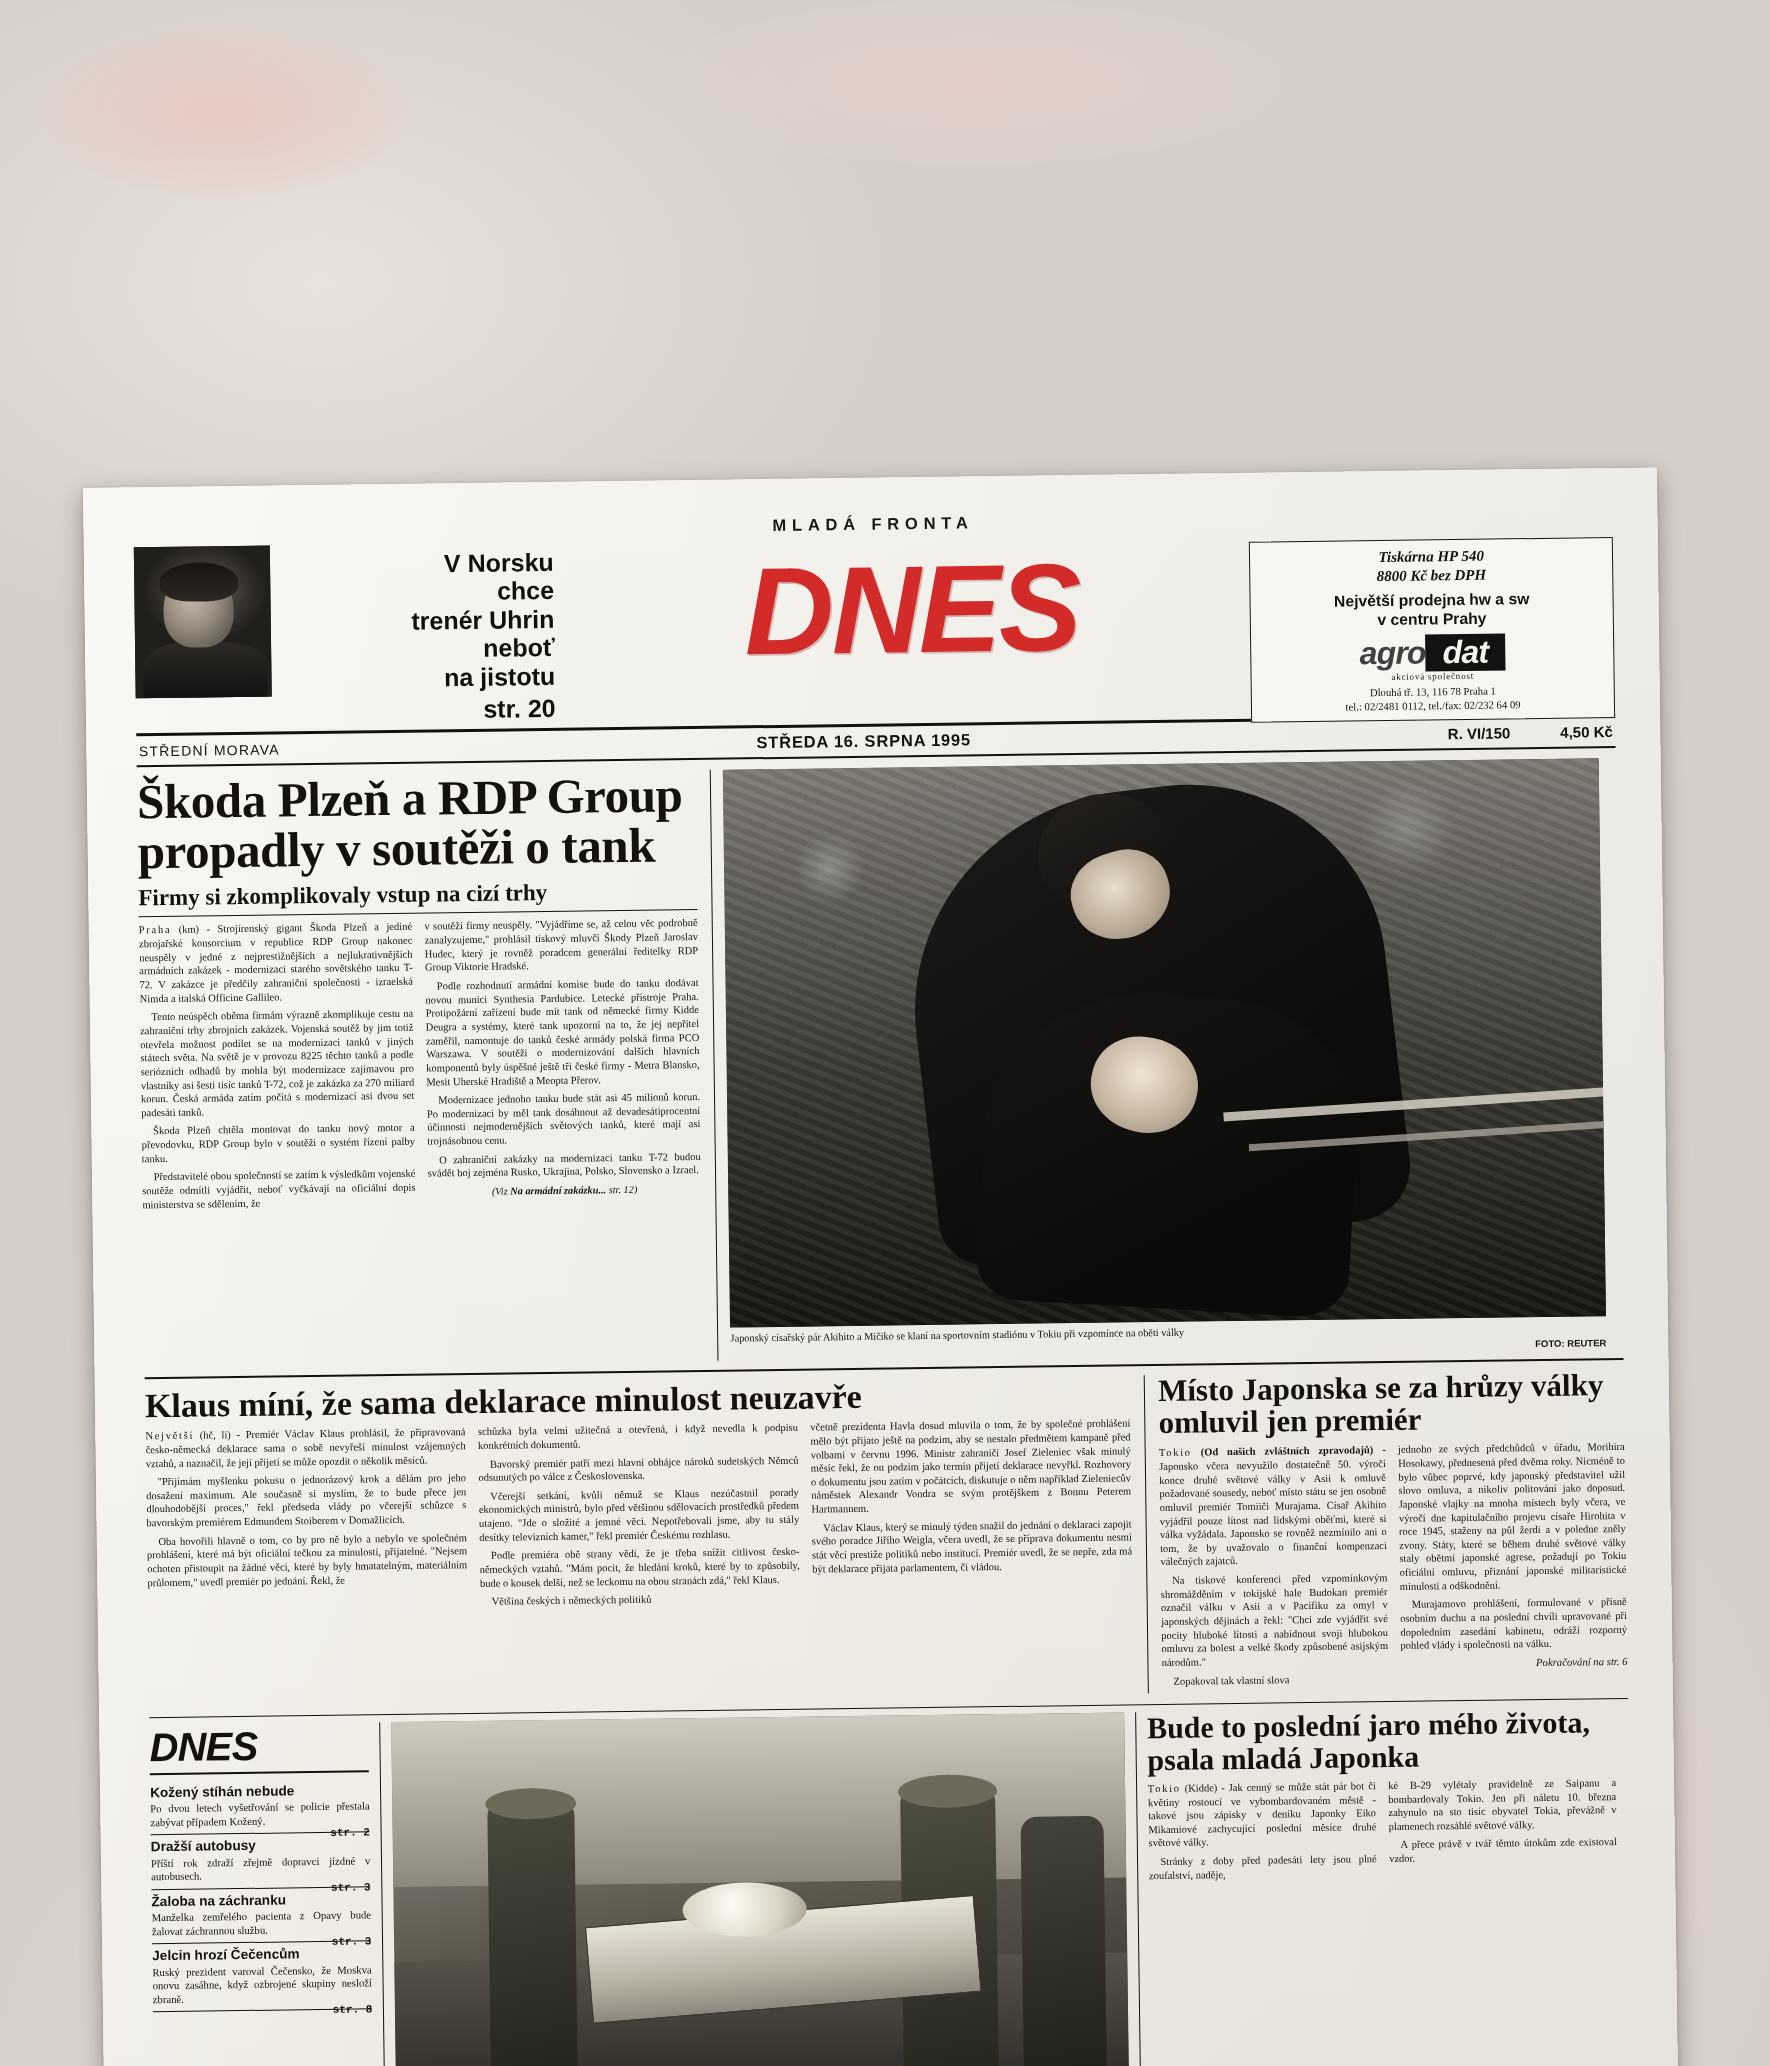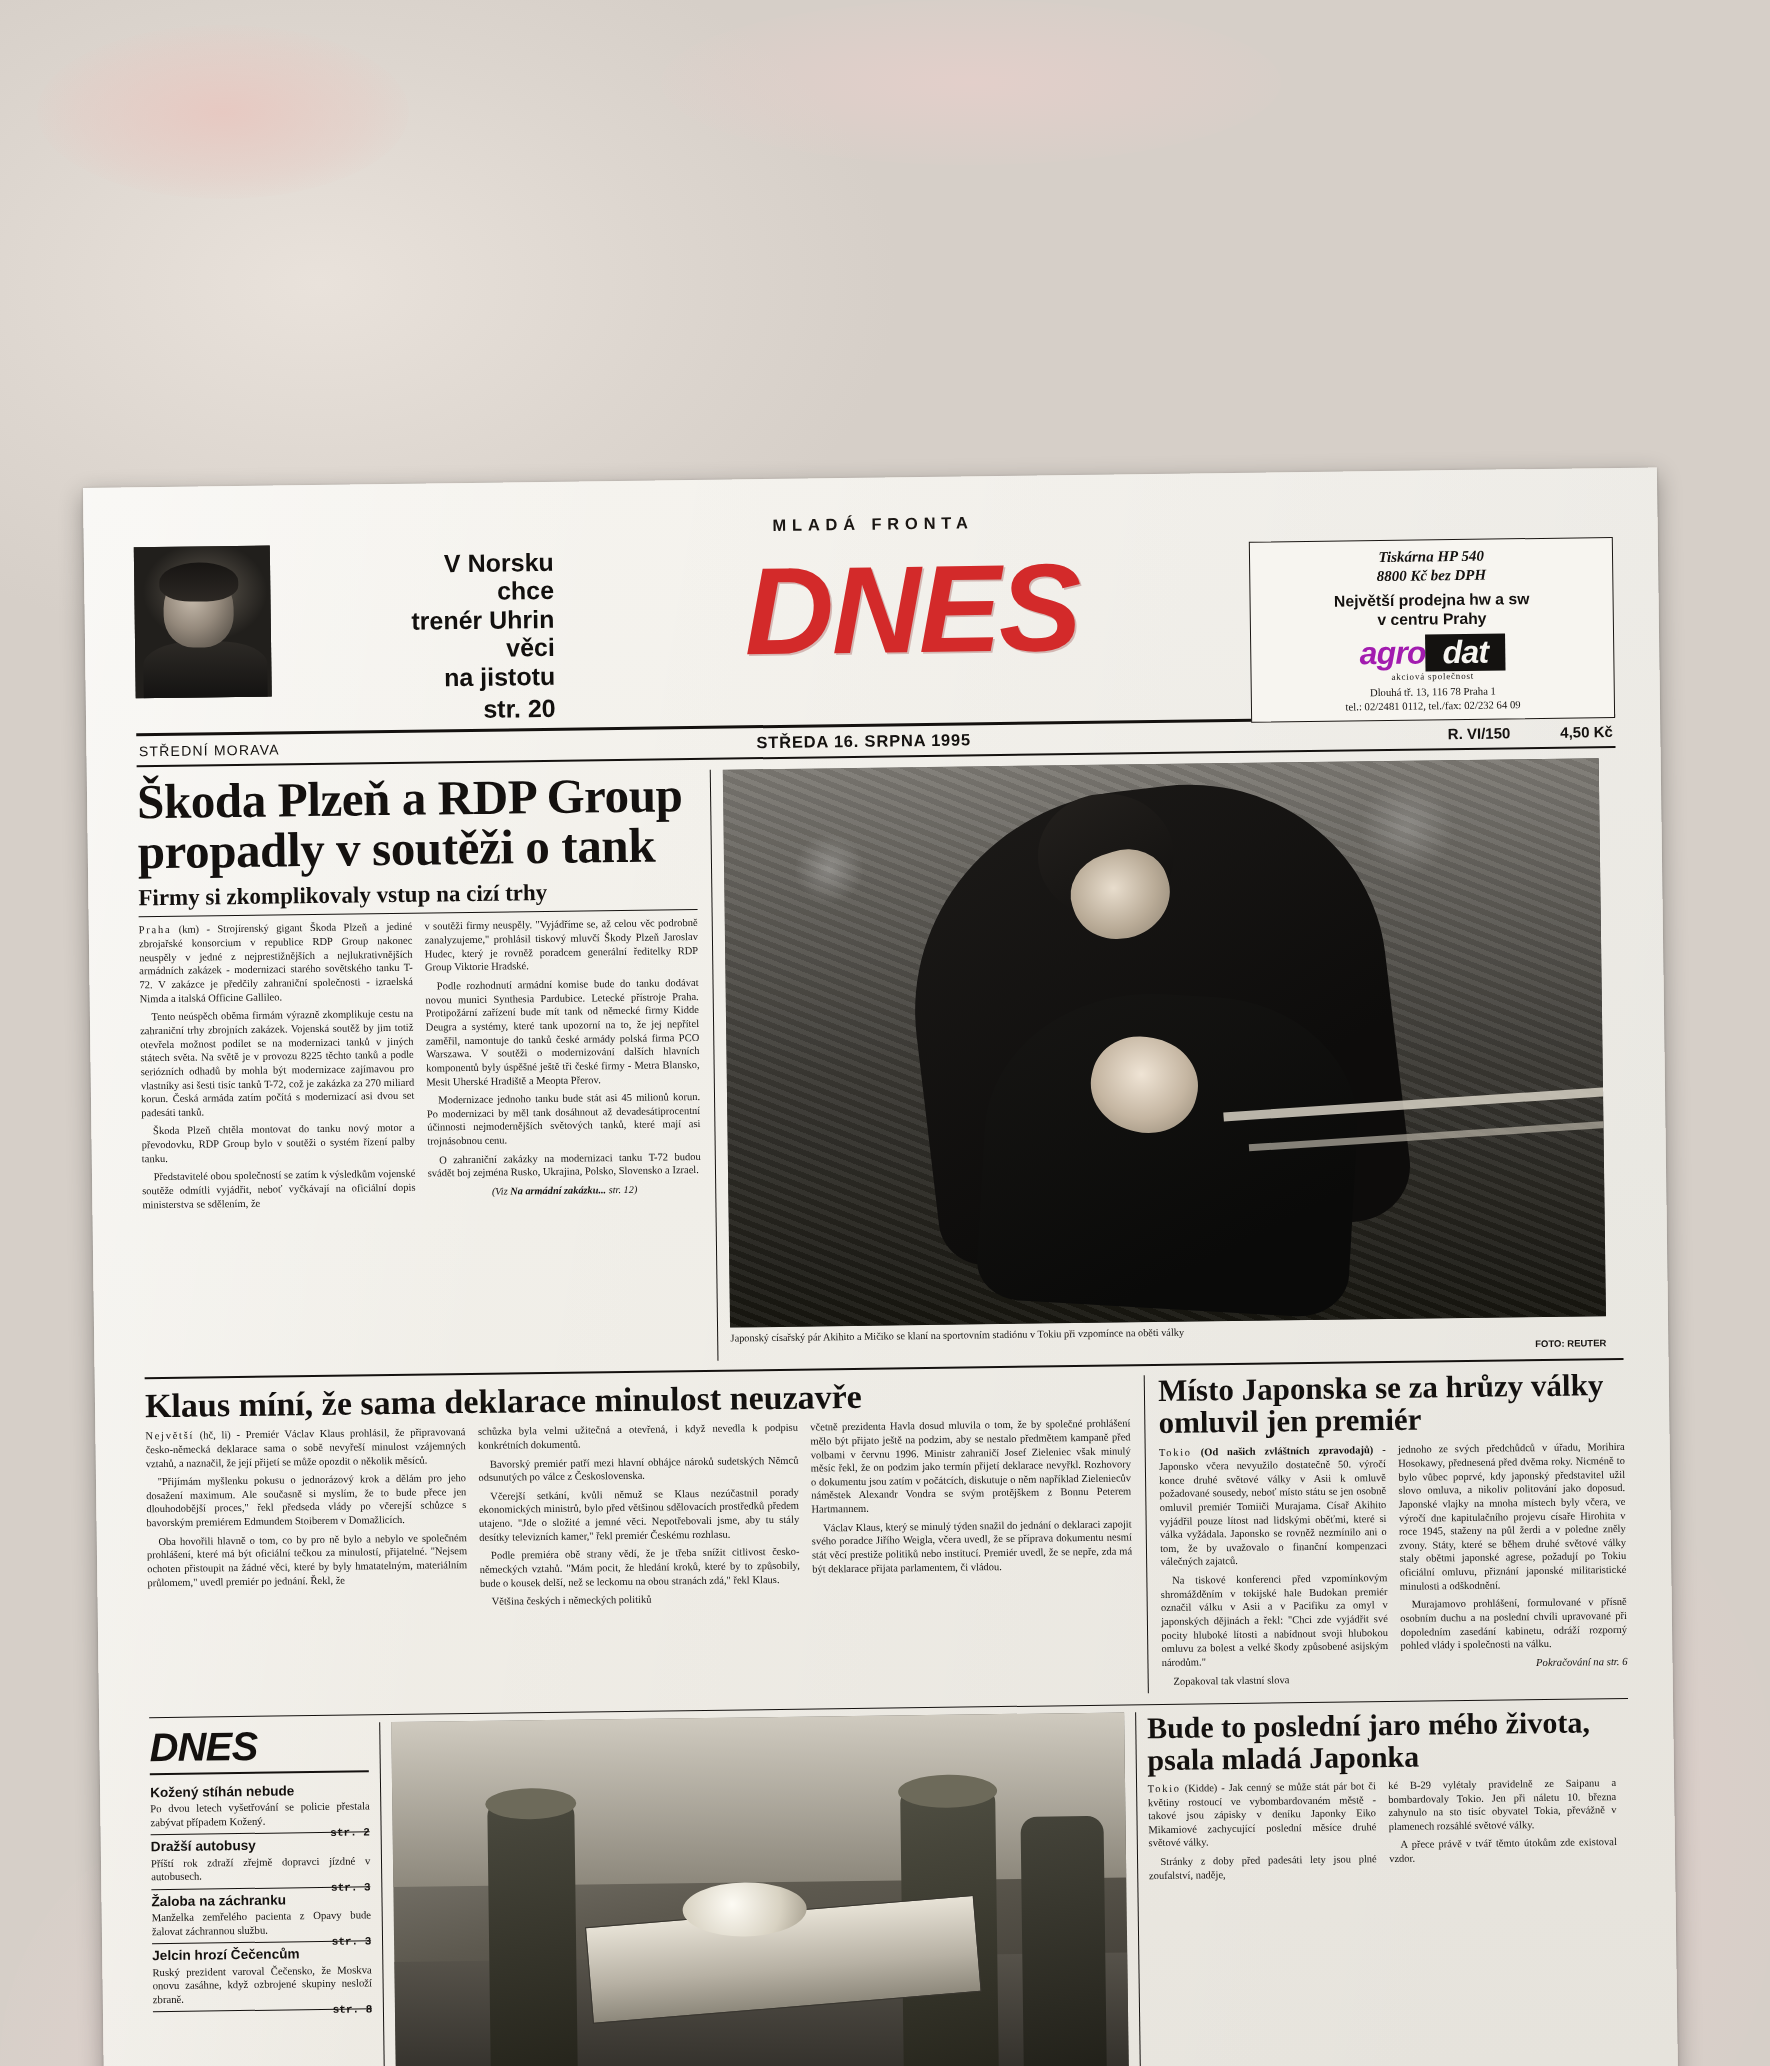--- a/index.html
+++ b/index.html
@@ -73,21 +73,21 @@
     text-align:center;
     text-shadow:1.7px 1.7px 0 rgba(120,16,16,0.25);
   }
   .adbox{
     width:347px;border:1.2px solid #1a1613;background:#f7f5f0;
     padding:6.6px 7.4px 5.8px;text-align:center;margin-top:9px;
   }
   .adbox .l1{font-style:italic;font-weight:bold;font-size:15px;line-height:1.28;}
   .adbox .l2{font-family:"Liberation Sans",sans-serif;font-weight:bold;font-size:15.7px;line-height:1.22;margin-top:5px;}
   .adbox .logo{margin:5.8px 0 2.5px;}
-  .adbox .logo .agro{font-family:"Liberation Sans",sans-serif;font-weight:bold;font-style:italic;font-size:32px;color:#a21caf;letter-spacing:-0.8px;}
+  .adbox .logo .agro{font-family:"Liberation Sans",sans-serif;font-weight:bold;font-style:italic;font-size:32px;color:#404040;letter-spacing:-0.8px;}
   .adbox .logo .dat{display:inline-block;background:#141210;color:#f7f5f0;font-family:"Liberation Sans",sans-serif;font-weight:bold;font-style:italic;font-size:32px;padding:0 17px;letter-spacing:-0.8px;}
   .adbox .sub{font-size:9px;letter-spacing:0.8px;margin-top:-2.5px;}
   .adbox .addr{font-size:10.7px;margin-top:4.1px;line-height:1.3;}
 
   
   .rule-thick{height:2.9px;background:#14110f;margin-top:4.1px;}
   .datebar{
     display:flex;align-items:center;justify-content:space-between;
     padding:5px 2.5px 5px;font-family:"Liberation Sans",sans-serif;
   }
@@ -213,21 +213,21 @@
       <div class="mast-left">
         <div class="mast-photo">
           <div class="body"></div>
           <div class="face"></div>
           <div class="hair"></div>
         </div>
         <div class="promo">
           <span>V Norsku</span><br>
           <span>chce</span><br>
           <span>trenér Uhrin</span><br>
-          <span>věci</span><br>
+          <span>neboť</span><br>
           <span>na jistotu</span>
           <span class="pg">str. 20</span>
         </div>
       </div>
 
       <div class="dnes-logo">DNES</div>
 
       <div class="adbox">
         <div class="l1">
           <span>Tiskárna HP 540</span><br>

